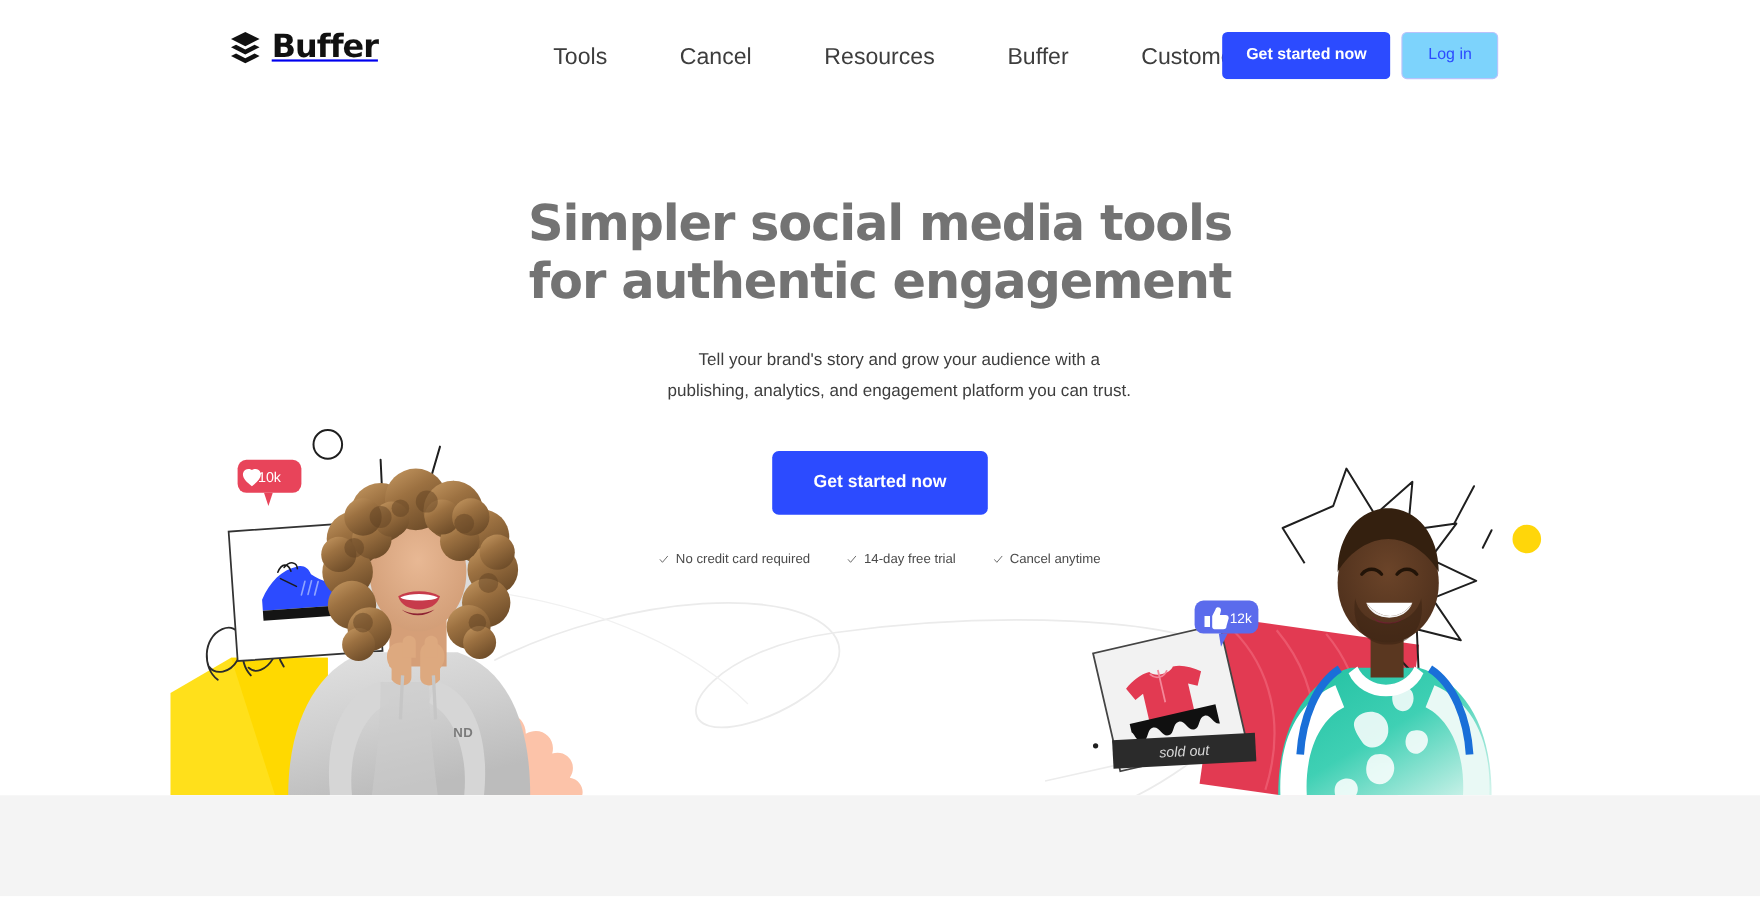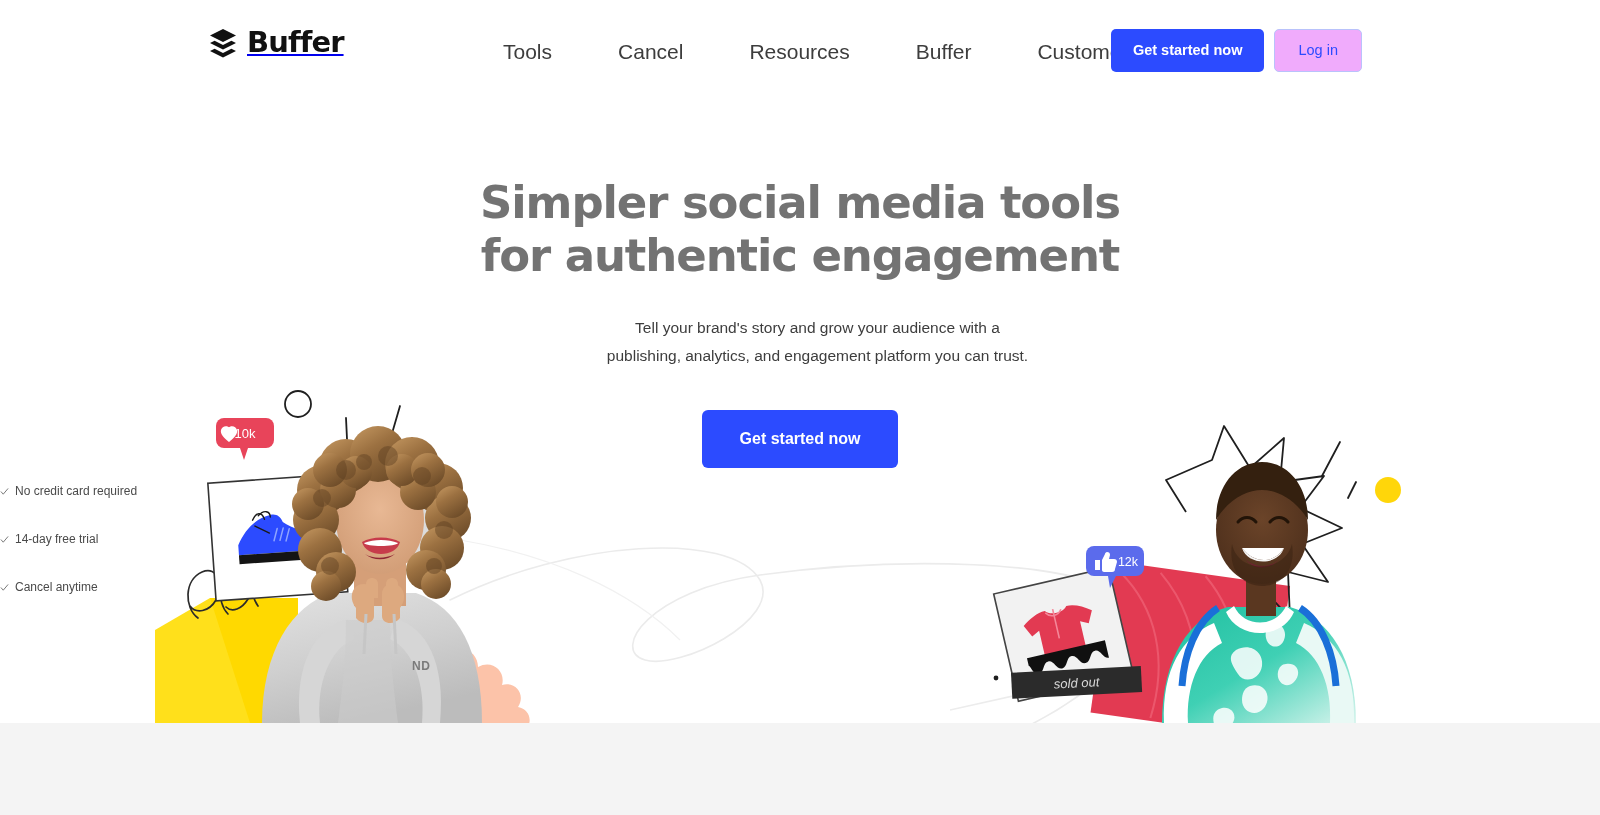--- a/index.html
+++ b/index.html
@@ -86,21 +86,21 @@
     line-height: 1;
     white-space: nowrap;
     font-family: "Liberation Sans", sans-serif;
   }
   .btn-primary {
     background: #2c4bff;
     color: #ffffff;
     padding: 13px 21px;
   }
   .btn-outline {
-    background: #f0abfc;
+    background: #7dd3fc;
     color: #2c4bff;
     border: 1px solid #b9c2fb;
     padding: 13px 23px;
     font-weight: 400;
   }
 
   
   .hero {
     position: absolute;
     top: 0; left: 0;
@@ -145,26 +145,25 @@
     border: none;
     border-radius: 6px;
     padding: 0 38px;
     height: 58px;
     line-height: 58px;
     cursor: pointer;
     font-family: "Liberation Sans", sans-serif;
   }
 
   .trust-row {
-    margin-top: 16px;
+    margin-top: 33px;
     display: flex;
     justify-content: center;
     align-items: flex-start;
     gap: 34px;
-    flex-direction: column;
   }
   .trust-item {
     display: flex;
     align-items: center;
     gap: 6px;
     font-size: 12px;
     color: #4a4a4a;
     white-space: nowrap;
   }
   .tick { width: 9px; height: 9px; display: block; flex: none; }

